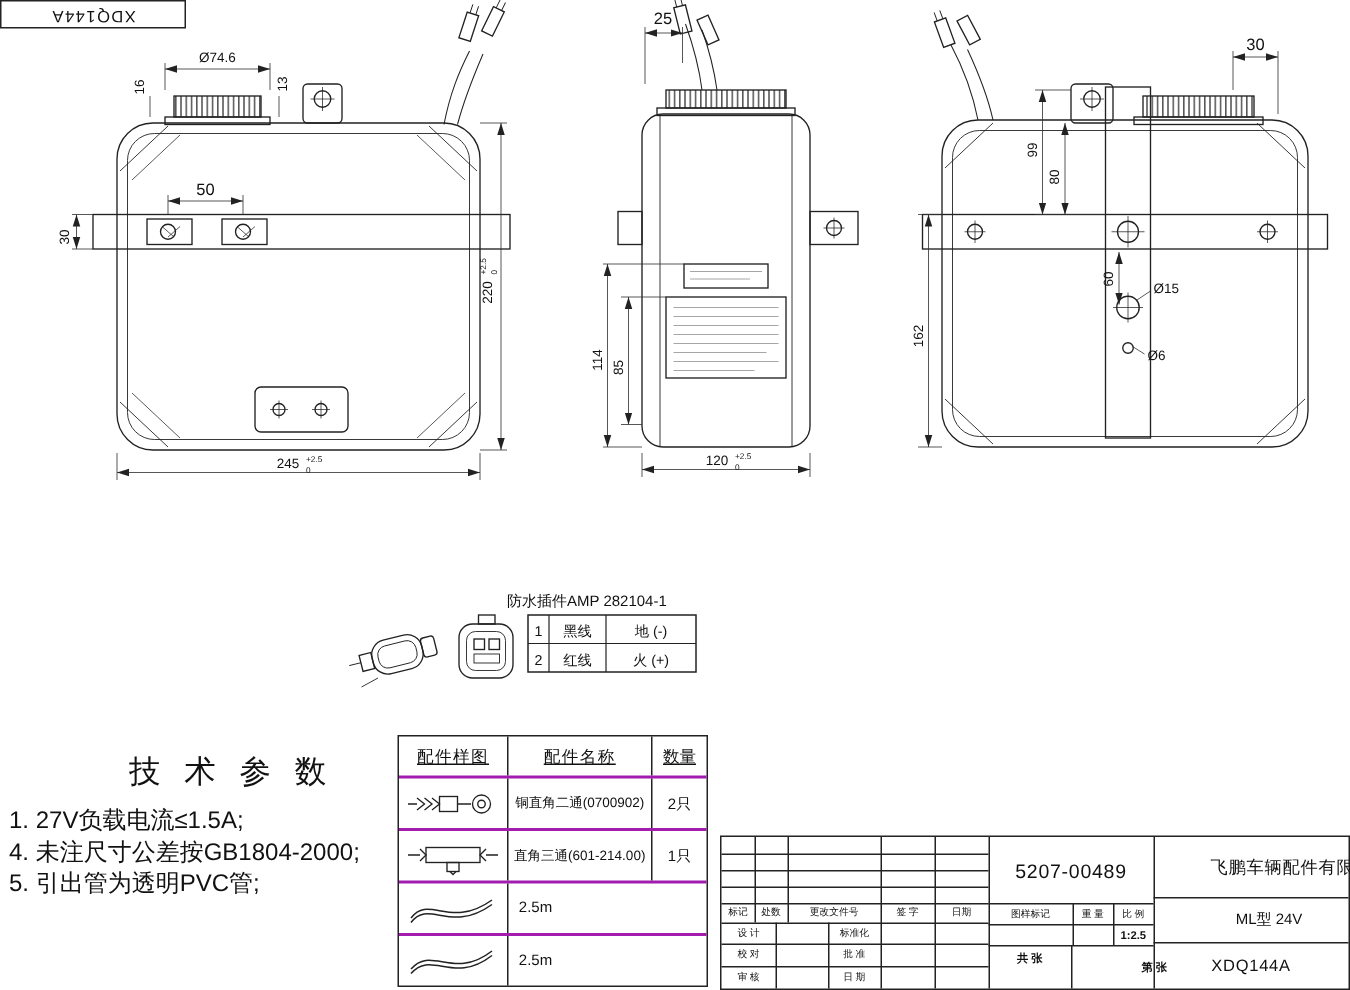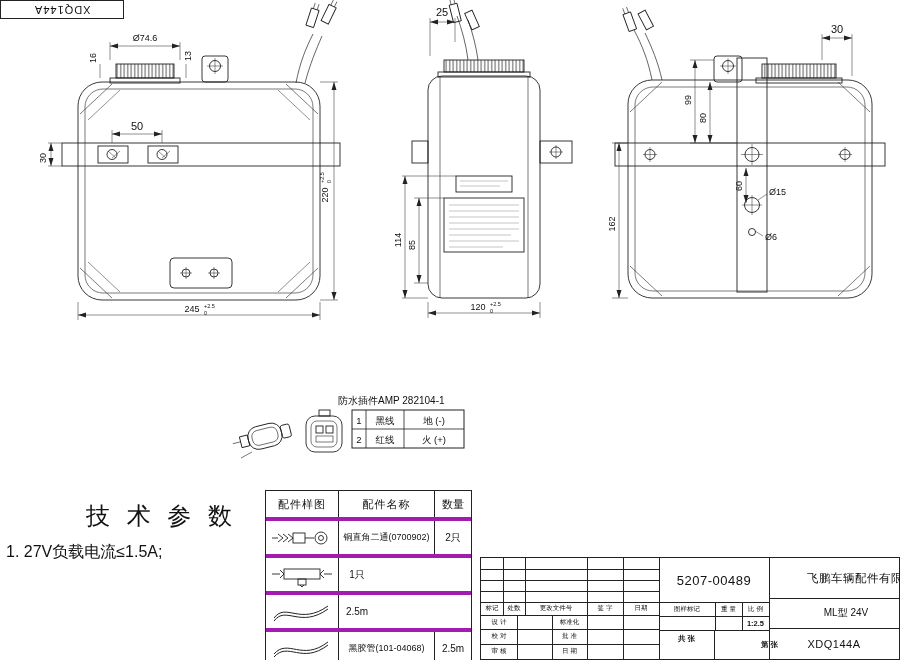--- a/index.html
+++ b/index.html
@@ -10,26 +10,26 @@
   .dim text.tol{font-size:5.5px;}
   .dim text.big{font-size:11px;}
   .cn{fill:#111;stroke:none;font-size:9.5px;}
   .cn-title{fill:#111;stroke:none;font-size:10px;}
   .faint{stroke:#888;stroke-width:0.5;}
   
   .corner{left:0;top:0;width:122px;height:17px;border:1px solid #222;display:flex;align-items:center;justify-content:center;background:#fff;}
   .corner span{transform:rotate(180deg);font-size:11px;letter-spacing:1px;}
   
   .tech{left:6px;top:500px;width:258px;}
-  .tech-title{font-size:24px;letter-spacing:5px;margin:0 0 9px 80px;}
+  .tech-title{font-size:21px;letter-spacing:5px;margin:0 0 9px 80px;}
   .tech-item{font-size:16px;line-height:21px;white-space:nowrap;}
   
   .ptable{left:265px;top:490px;width:205px;border:1.5px solid #222;background:#fff;}
-  .prow{display:flex;height:33px;border-top:4px solid #a21caf;}
-  .prow.phead{height:26px;border-top:none;}
+  .prow{display:flex;height:33px;border-top:2px solid #a21caf;}
+  .prow.phead{height:26px;border-top:none;text-decoration:underline;}
   .pc{box-sizing:border-box;border-left:1px solid #222;display:flex;align-items:center;justify-content:center;text-align:center;}
   .pc:first-child{border-left:none;}
   .c1{width:72px;}
   .c2{width:96px;font-size:9px;text-align:center;}
   .c3{width:37px;font-size:10px;}
   .phead .c1,.phead .c2{font-size:11px;letter-spacing:1px;}
   .phead .c3{font-size:11px;}
   
   .tblock{left:480px;top:557px;width:418px;height:101px;border:1px solid #222;box-sizing:content-box;background:#fff;}
   .tb-h{position:absolute;height:0;border-top:1px solid #222;}
@@ -241,20 +241,22 @@
       <text x="359" y="443" text-anchor="middle" class="cn">2</text>
       <text x="385" y="443" text-anchor="middle" class="cn">红线</text>
       <text x="434" y="443" text-anchor="middle" class="cn">火 (+)</text>
     </g>
   </g>
 </svg>
 
 <div class="abs tech">
   <div class="tech-title">技 术 参 数</div>
   <div class="tech-item">1. 27V负载电流≤1.5A;</div>
+  <div class="tech-item">4. 未注尺寸公差按GB1804-2000;</div>
+  <div class="tech-item">5. 引出管为透明PVC管;</div>
 </div>
 
 <div class="abs ptable">
   <div class="prow phead">
     <div class="pc c1">配件样图</div>
     <div class="pc c2">配件名称</div>
     <div class="pc c3">数量</div>
   </div>
   <div class="prow">
     <div class="pc c1">
@@ -275,20 +277,21 @@
     <div class="pc c1">
       <svg width="64" height="26" viewBox="0 0 64 26">
         <g stroke="#222" fill="none" stroke-width="0.9">
           <path d="M2,12 h8 M10,8 l4,4 -4,4 M54,8 l-4,4 4,4 M62,12 h-8"></path>
           <rect x="14" y="7" width="36" height="10"></rect>
           <rect x="28" y="17" width="8" height="6"></rect>
           <path d="M30,23 l2,2 2,-2"></path>
         </g>
       </svg>
     </div>
+    <div class="pc c2">直角三通(601-214.00)</div>
     <div class="pc c3">1只</div>
   </div>
   <div class="prow">
     <div class="pc c1">
       <svg width="64" height="26" viewBox="0 0 64 26">
         <g stroke="#222" fill="none" stroke-width="1">
           <path d="M4,19 C16,3 30,27 58,7"></path>
           <path d="M4,22 C16,6 30,30 58,10"></path>
         </g>
       </svg>
@@ -297,21 +300,20 @@
   </div>
   <div class="prow">
     <div class="pc c1">
       <svg width="64" height="26" viewBox="0 0 64 26">
         <g stroke="#222" fill="none" stroke-width="1">
           <path d="M4,18 C18,2 32,26 58,6"></path>
           <path d="M4,21 C18,5 32,29 58,9"></path>
         </g>
       </svg>
     </div>
-    <div class="pc c2">黑胶管(101-04068)</div>
     <div class="pc c3">2.5m</div>
   </div>
 </div>
 
 <div class="abs tblock">
 
   <div class="tb-v" style="left:178px;top:0;height:101px;"></div>
   <div class="tb-v" style="left:288px;top:0;height:101px;"></div>
 
   <div class="tb-h" style="left:288px;top:40px;width:130px;"></div>

